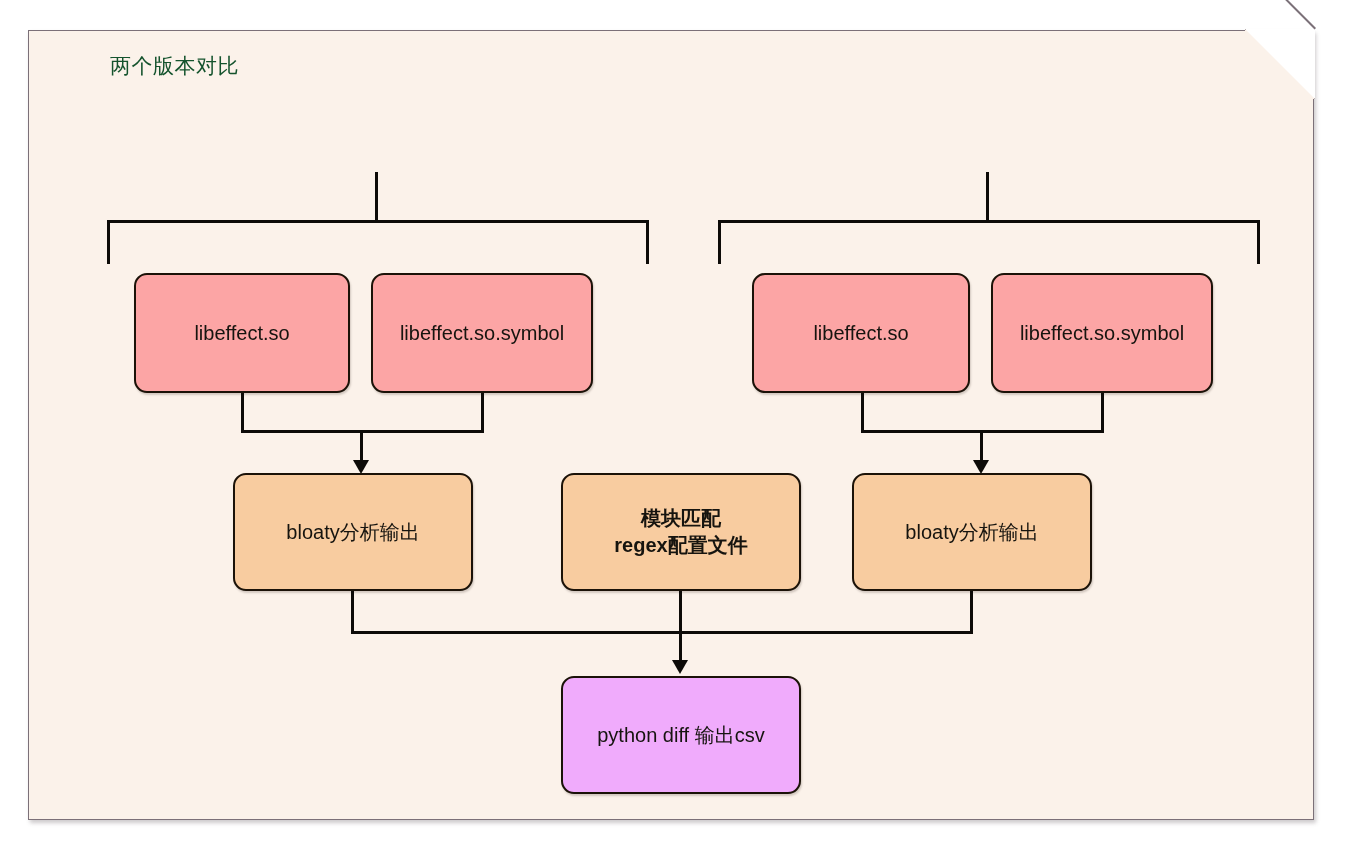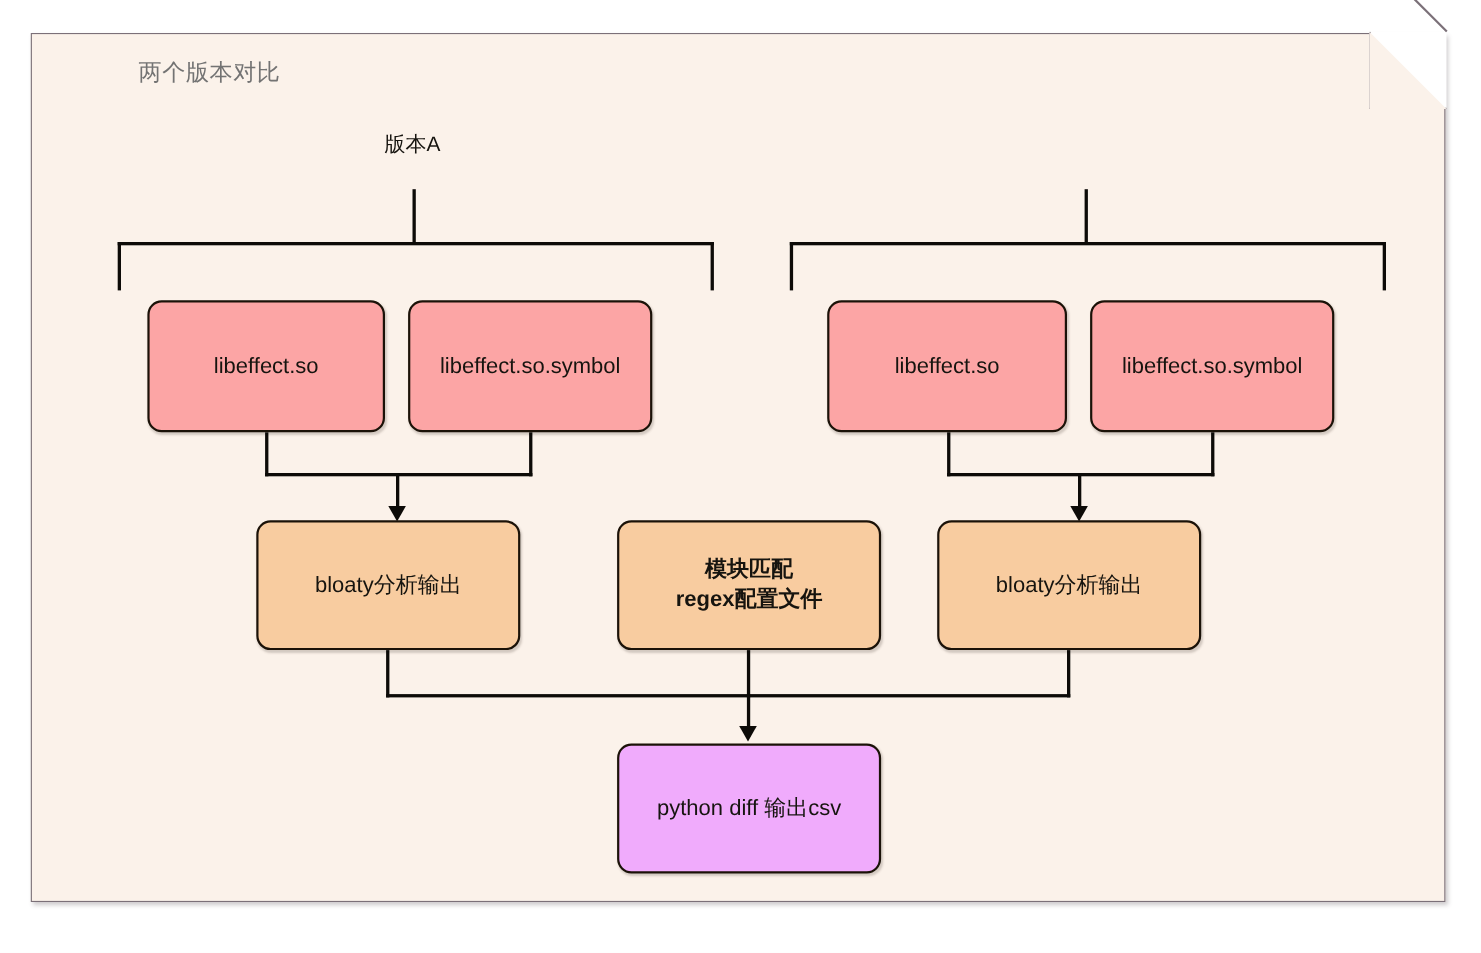--- a/index.html
+++ b/index.html
@@ -65,24 +65,23 @@
     transform: rotate(45deg);
     transform-origin: right top;
   }
 
   
   .card-title {
     position: absolute;
     left: 110px;
     top: 52px;
     font-size: 21px;
-    color: #737373;
+    color: #14532d;
     letter-spacing: .5px;
     white-space: nowrap;
-    margin-left: 16px;
   }
 
   
   .group-label {
     position: absolute;
     font-size: 19px;
     color: #16140f;
     white-space: nowrap;
     text-align: center;
   }
@@ -132,21 +131,20 @@
   <div class="note-card">
 
     <div class="fold-cut"></div>
     <div class="fold-flap"></div>
     <div class="fold-edge"></div>
 
   </div>
 
   <div class="card-title">两个版本对比</div>
 
-  <div class="group-label" style="left:270px; top:118px; width:210px;">版本A</div>
 
   <div class="line-v" style="left:375px; top:172px; height:50px;"></div>
 
   <div class="line-h" style="left:107px; top:220px; width:542px;"></div>
 
   <div class="line-v" style="left:107px; top:220px; height:44px;"></div>
   <div class="line-v" style="left:646px; top:220px; height:44px;"></div>
 
   <div class="node yellow" style="left:134px; top:273px; width:216px; height:120px;">
     <span class="node-text">libeffect.so</span>

